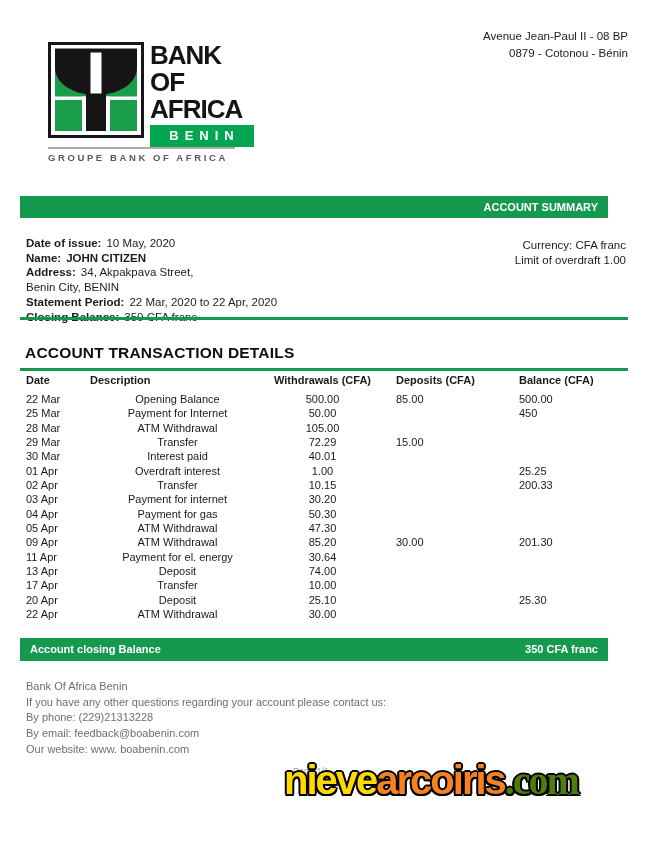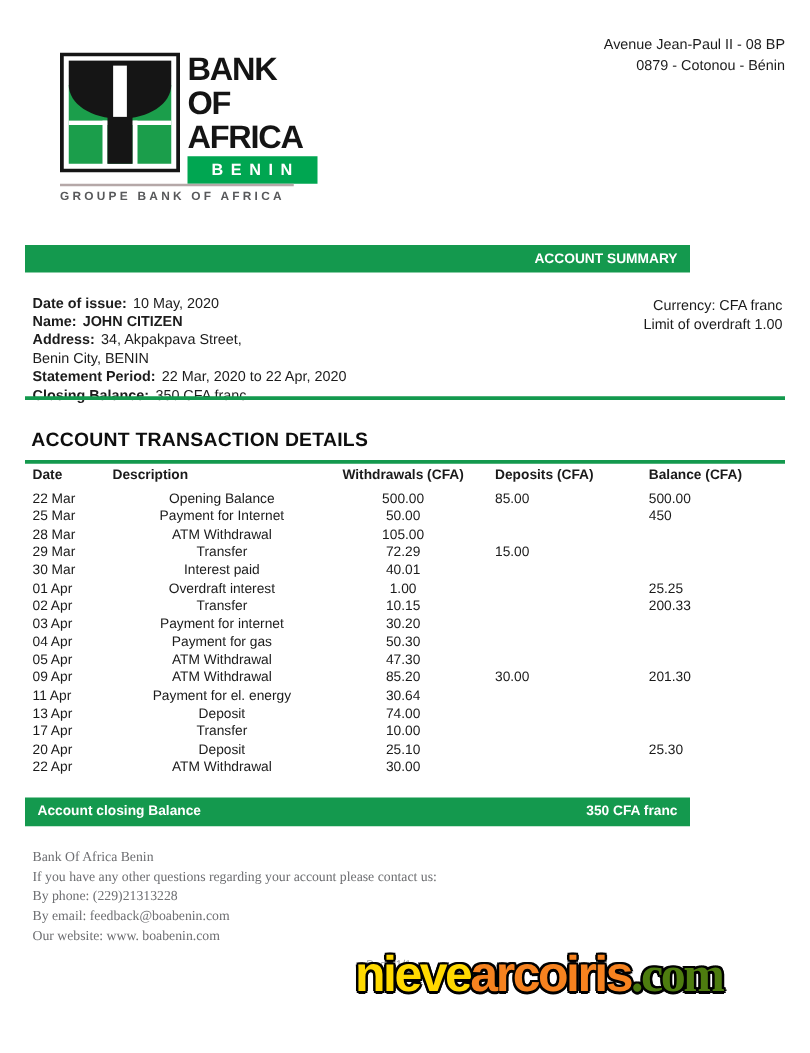--- a/index.html
+++ b/index.html
@@ -35,21 +35,21 @@
   }
 
   
   .bank-address {
     position: absolute; top: 28px; right: 20px;
     text-align: right; font-size: 11.5px; line-height: 17px; color: #1c1c1c;
   }
 
   
   .green-bar {
-    position: absolute; left: 20px; width: 532px;
+    position: absolute; left: 20px; width: 588px;
     background: #14994e; color: #ffffff;
     font-size: 11px; font-weight: bold;
   }
   .bar-summary { top: 196px; height: 22px; line-height: 22px; text-align: right; padding-right: 10px; }
   .bar-closing { top: 638px; height: 23px; line-height: 23px; display: flex; justify-content: space-between; padding: 0 10px; }
   .green-rule { position: absolute; left: 20px; width: 608px; height: 3px; background: #14994e; }
   .rule-1 { top: 317px; }
   .rule-2 { top: 368px; }
 
   
@@ -72,21 +72,21 @@
   .thead { font-weight: bold; line-height: 15px; margin-bottom: 4px; }
   .td, .th { flex: none; }
   .c0 { width: 70px; text-align: left; padding-left: 6px; }
   .c1 { width: 175px; text-align: center; }
   .c2 { width: 115px; text-align: center; }
   .c3 { width: 123px; text-align: left; padding-left: 16px; }
   .c4 { width: 125px; text-align: left; padding-left: 16px; }
   .thead .c1 { text-align: left; }
 
   
-  .footer { position: absolute; left: 26px; top: 679px; font-size: 11px; line-height: 15.7px; color: #6d6e71; font-family: Liberation Serif, serif; }
+  .footer { position: absolute; left: 26px; top: 679px; font-size: 11px; line-height: 15.7px; color: #6d6e71; }
   .page-label { position: absolute; left: 293px; top: 766px; font-size: 9px; color: #9aa0a6; z-index: 1; }
 
   
   .watermark {
     position: absolute; left: 284px; top: 760px; z-index: 2;
     font-size: 40px; font-weight: bold; letter-spacing: -2px; line-height: 1;
     white-space: nowrap;
     text-shadow:
       2px 0 0 #000, -2px 0 0 #000, 0 2px 0 #000, 0 -2px 0 #000,
       1.5px 1.5px 0 #000, -1.5px 1.5px 0 #000, 1.5px -1.5px 0 #000, -1.5px -1.5px 0 #000;

